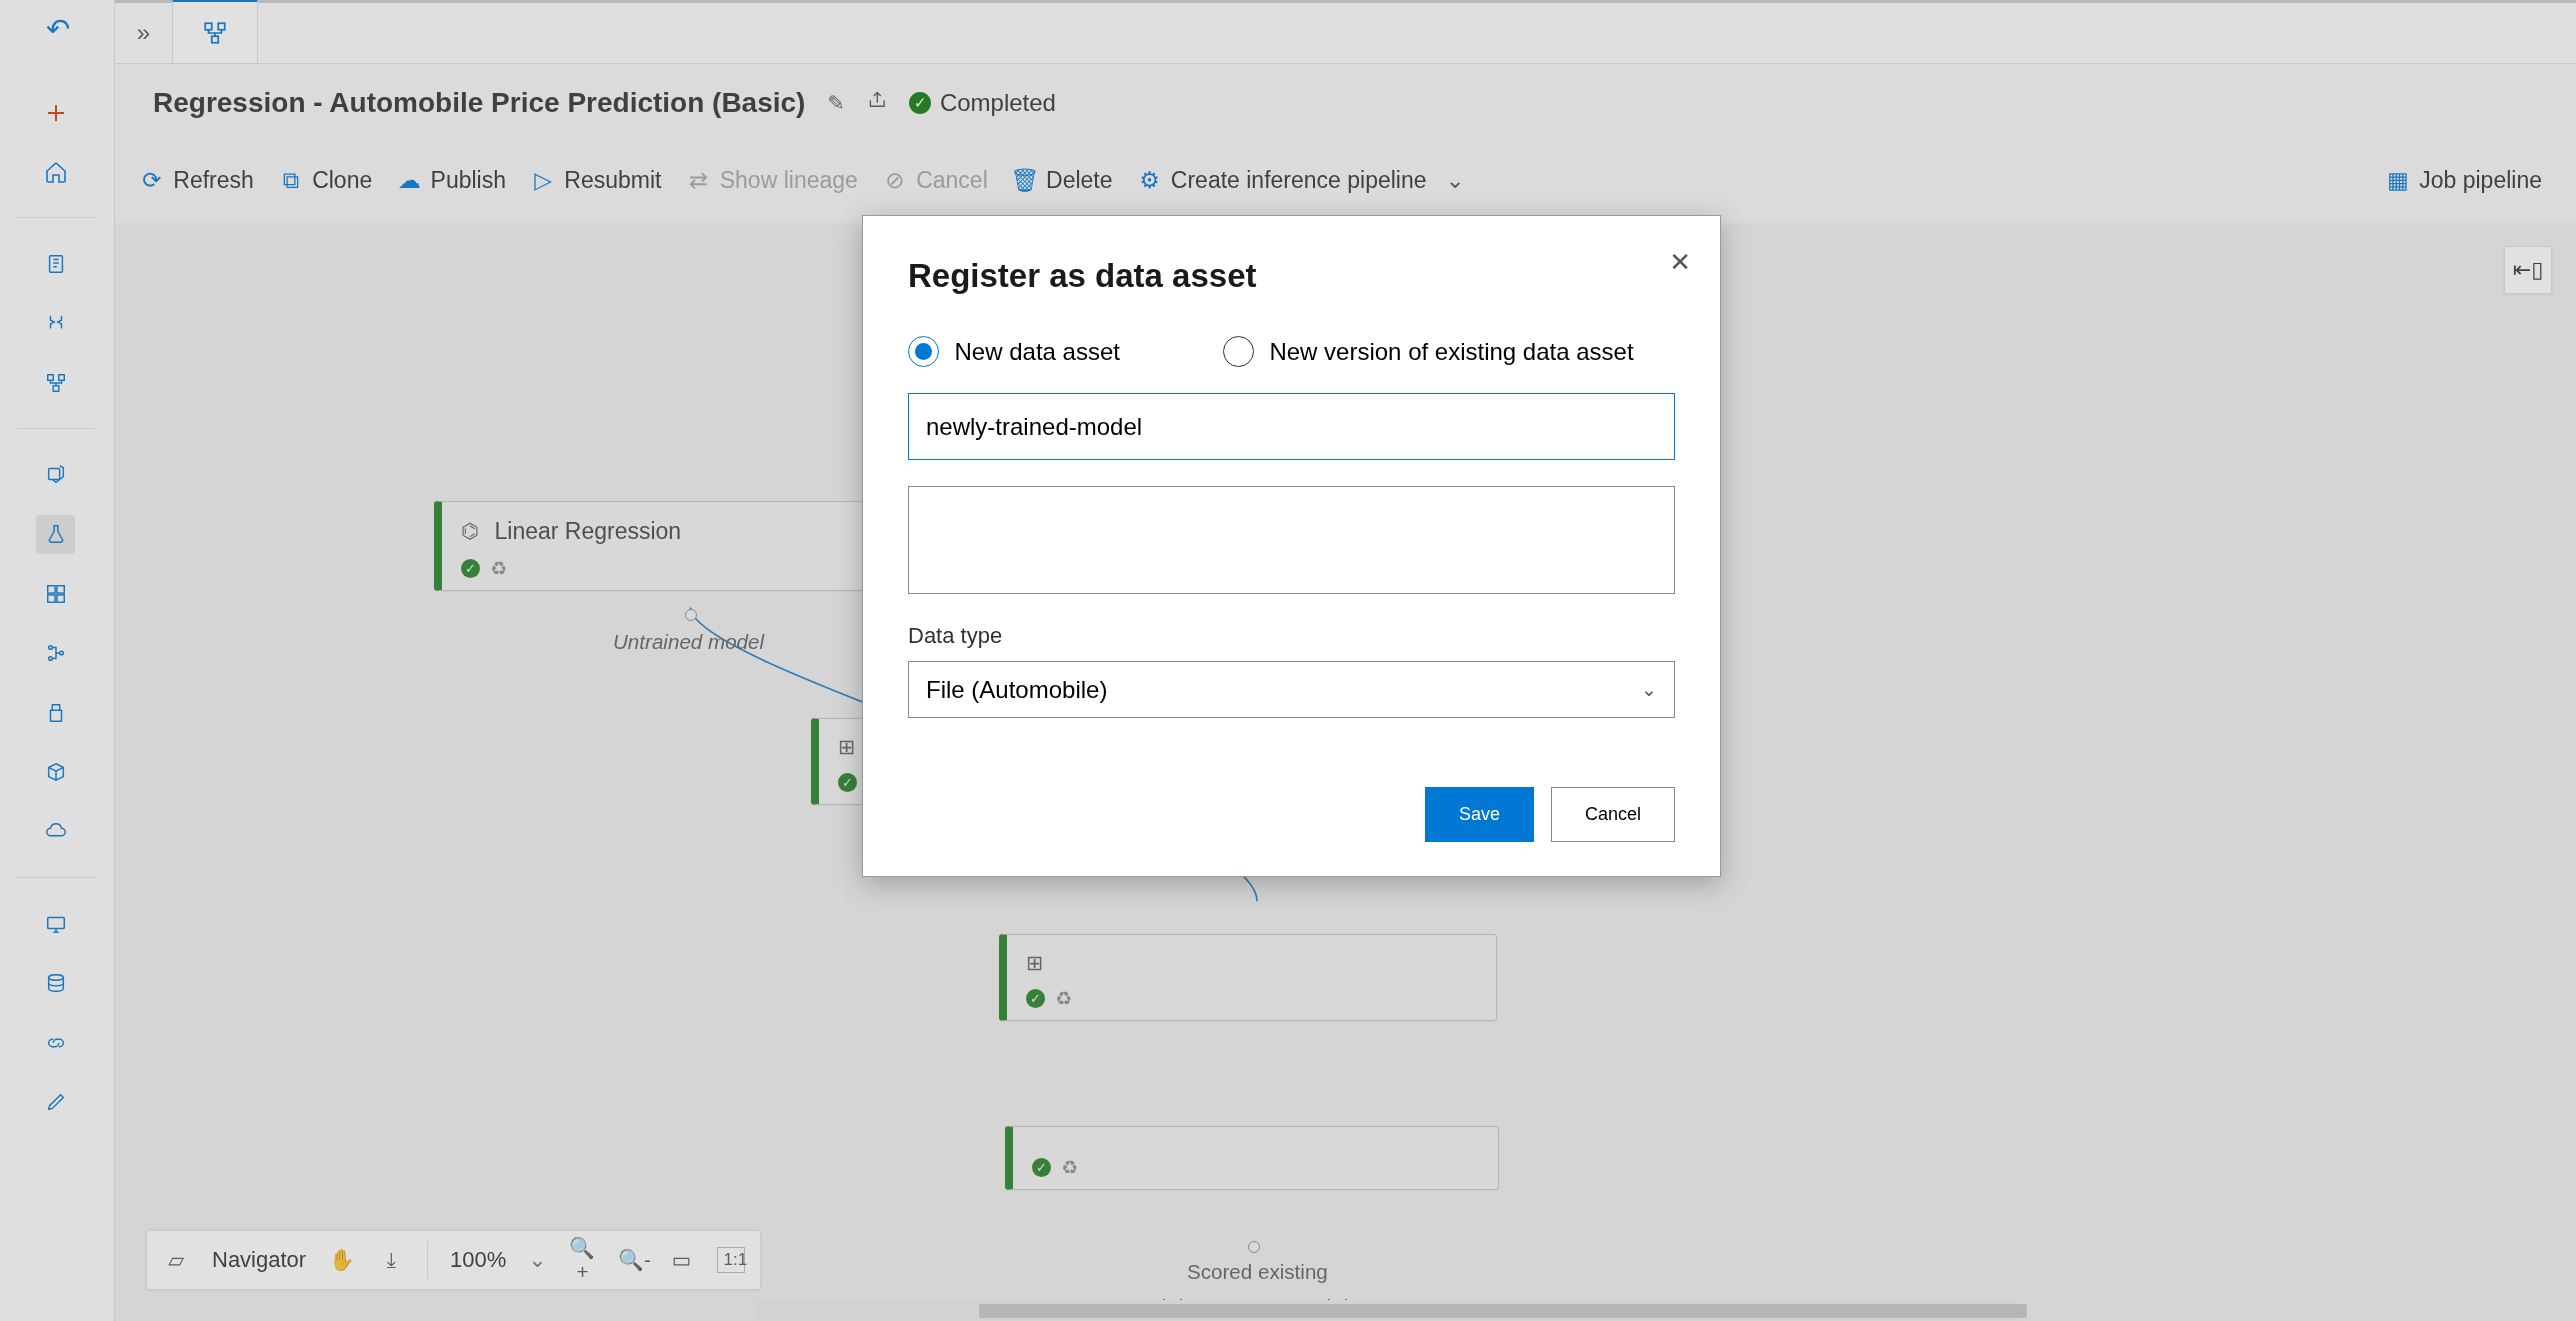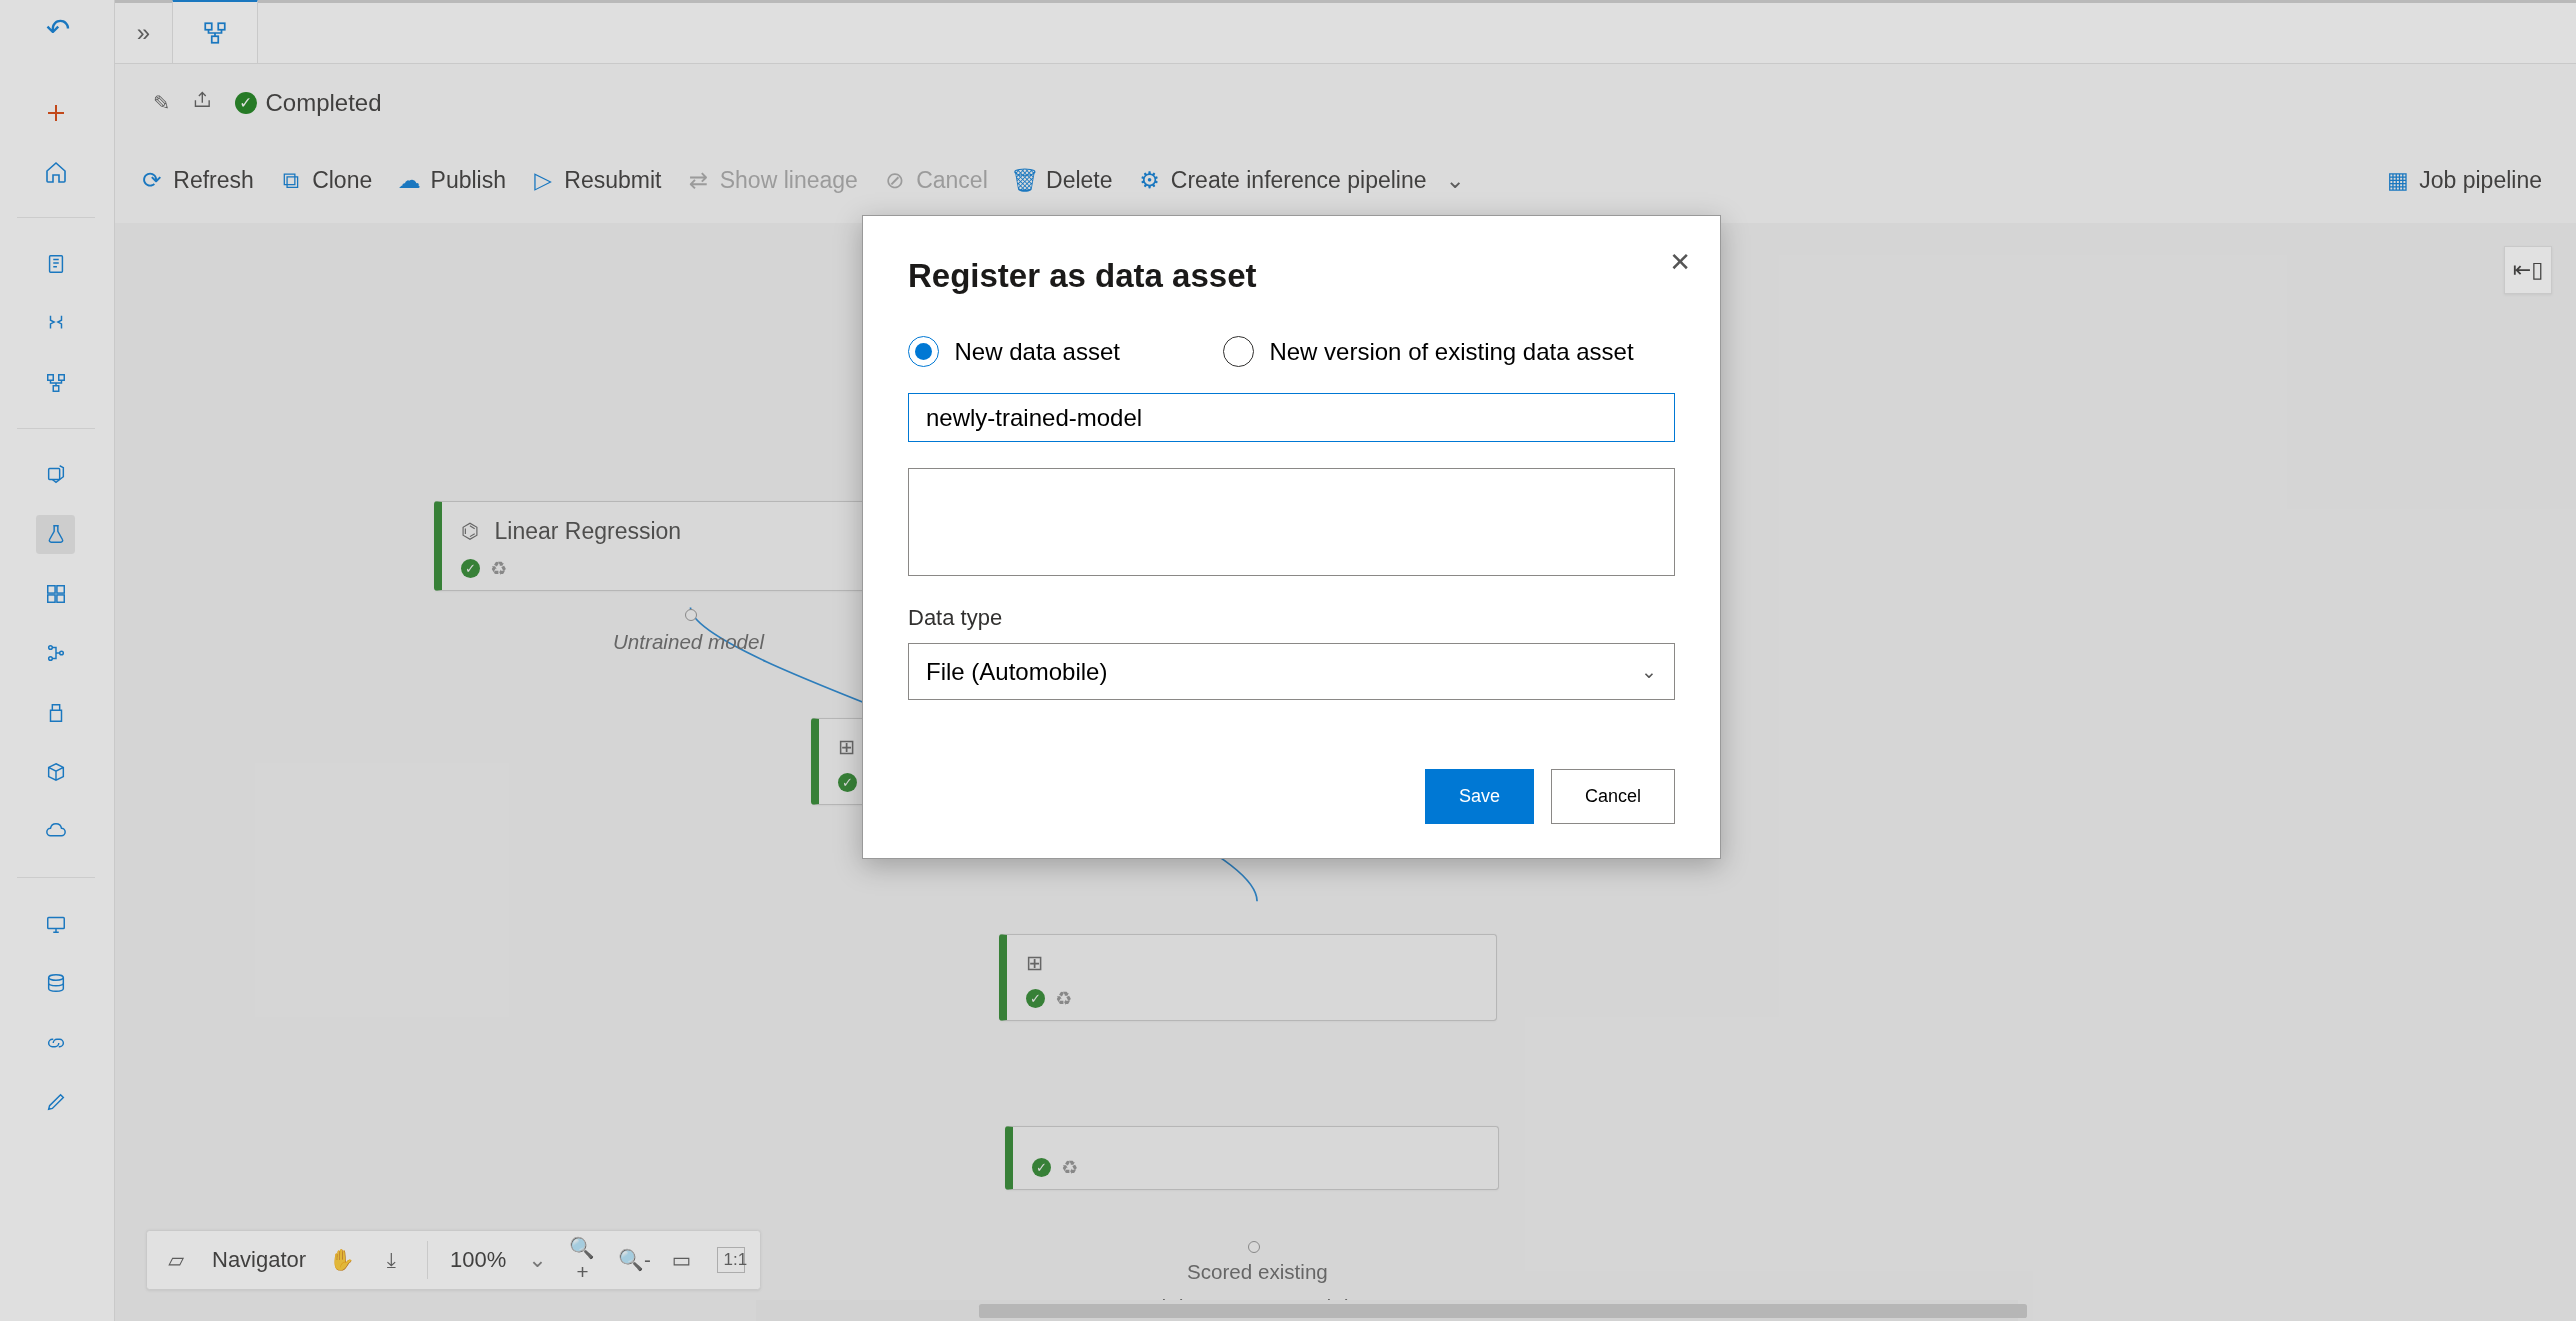--- a/index.html
+++ b/index.html
@@ -65,21 +65,21 @@
   
   .modal { position:absolute; left:862px; top:215px; width:859px; background:#fff; border:0.9px solid #999; box-shadow:0 6.9px 26px rgba(0,0,0,0.25); padding:41px 45px 34px 45px; }
   .modal h2 { font-size:33px; font-weight:600; color:#1b1a19; margin-bottom:41px; }
   .modal .closex { position:absolute; right:29px; top:31px; font-size:26px; color:#555; cursor:pointer; }
   .radiorow { display:flex; gap:103px; align-items:flex-start; margin-bottom:26px; font-size:24px; }
   .radio { display:flex; align-items:center; gap:15.5px; cursor:pointer; }
   .rcircle { width:31px; height:31px; border-radius:50%; border:1.7px solid #323130; display:flex; align-items:center; justify-content:center; }
   .rcircle.on { border-color:#0078d4; }
   .rcircle.on::after { content:""; width:17px; height:17px; border-radius:50%; background:#0078d4; }
   .field-label { font-size:22px; color:#323130; margin-bottom:12px; display:block; }
-  .tinput { width:100%; border:1.7px solid #0078d4; height:49px; padding:0 17px; font-size:24px; outline:none; }
+  .tinput { width:100%; border:1.7px solid #0078d4; height:67px; padding:0 17px; font-size:24px; outline:none; }
   .tarea { width:100%; border:0.9px solid #8a8886; height:108px; padding:10.3px 13.7px; font-size:22px; resize:none; outline:none; }
   .selectbox { width:100%; border:0.9px solid #8a8886; height:57px; padding:0 17px; font-size:24px; display:flex; align-items:center; justify-content:space-between; cursor:pointer; }
   .selectbox .chev { font-size:19px; color:#555; }
   .btnrow { display:flex; justify-content:flex-end; gap:17px; margin-top:69px; }
   .btn { height:55px; padding:0 33px; font-size:18px; border:0.9px solid #8a8886; background:#fff; display:flex; align-items:center; cursor:pointer; }
   .btn.primary { background:#0078d4; color:#fff; border-color:#0078d4; }
   .mgap { height:26px; }
 </style>
 </head>
 <body>
@@ -192,20 +192,21 @@
     <svg viewBox="0 0 24 24" fill="none" stroke="currentColor" stroke-width="1.6">
         <rect x="3" y="3" width="6" height="6"></rect>
         <rect x="15" y="3" width="6" height="6"></rect>
         <rect x="9" y="15" width="6" height="6"></rect>
         <path d="M6 9v3h12V9M12 12v3"></path>
       </svg>
   </div>
 </div>
 
 <div class="header">
+  <span class="title">Regression - Automobile Price Prediction (Basic)</span>
   <span class="iconbtn">✎</span>
   <span class="iconbtn">
     <svg viewBox="0 0 24 24" width="20.6" height="20.6" fill="none" stroke="#555" stroke-width="1.6">
         <path d="M4 12v7h16v-7M12 3v12M8 7l4-4 4 4"></path>
       </svg>
   </span>
   <span class="status-ok">
     <span class="dot">✓</span>
     <span>Completed</span>
   </span>

